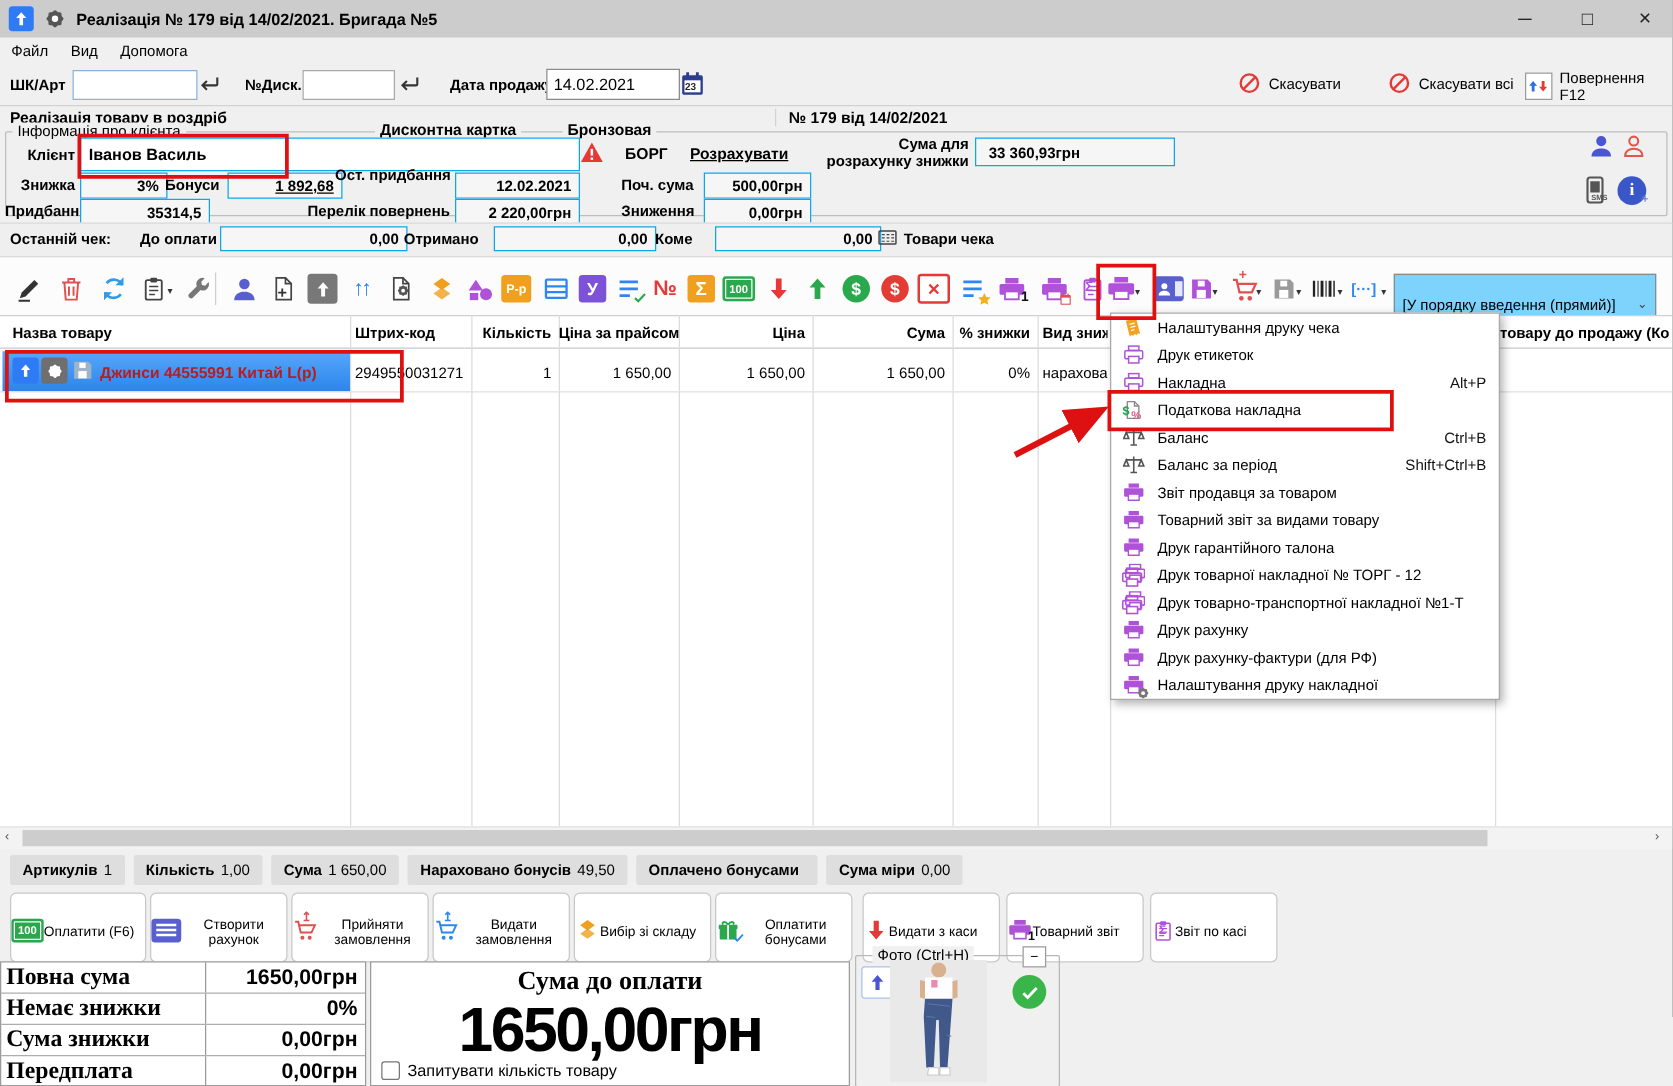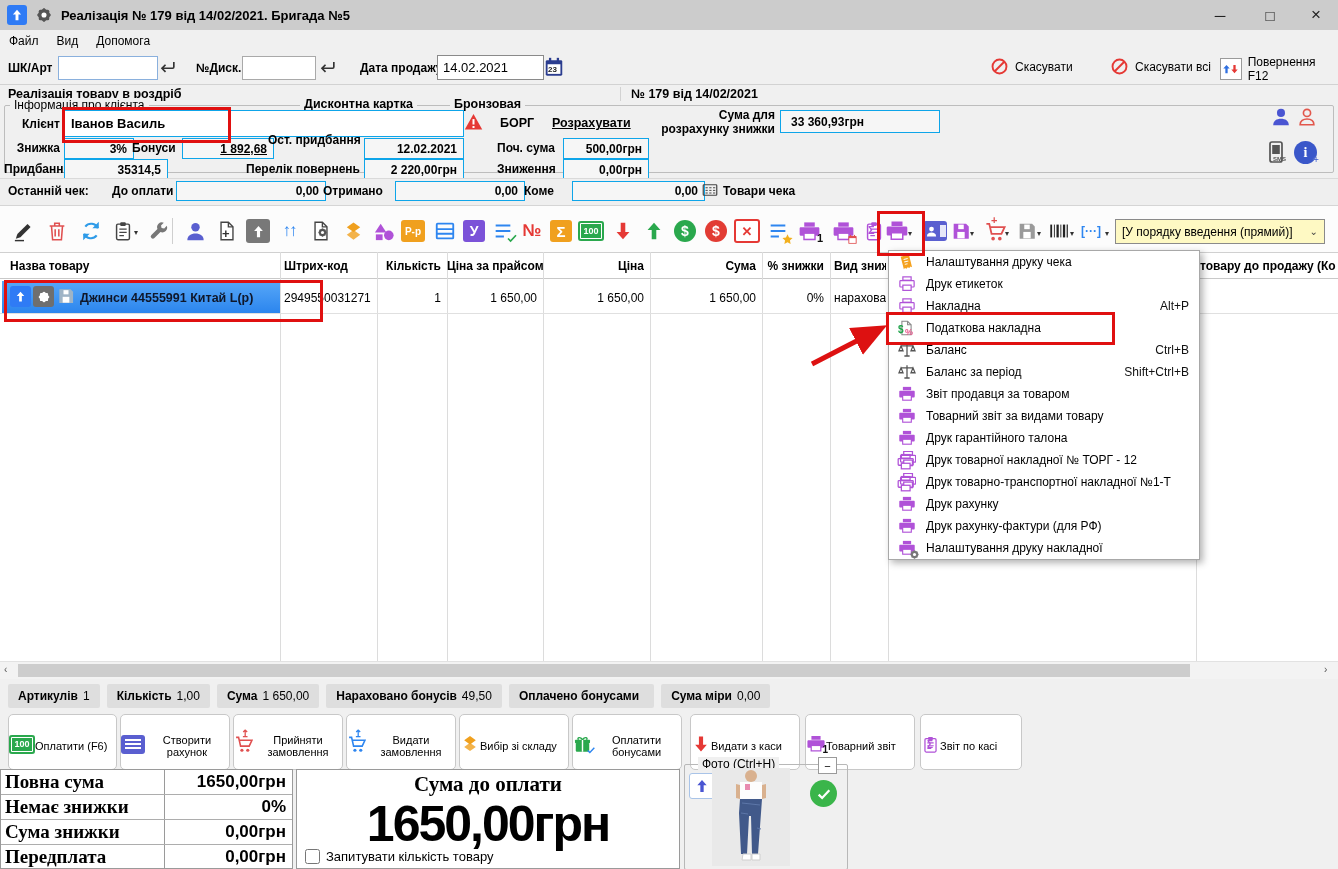--- a/index.html
+++ b/index.html
@@ -525,21 +525,21 @@
     </span>
   <span class="caret tg" style="left:1037px;top:229px" data-g="▾"></span>
   <span class="tbi" style="left:1046px">
       <svg class="ic" width="22" height="22" style="color:#222">
         <use href="#s-barcode"></use>
       </svg>
     </span>
   <span class="caret tg" style="left:1070px;top:229px" data-g="▾"></span>
   <span class="tbi tg" style="left:1078px;color:#2e86f0;font-weight:bold;font-size:12px" data-g="[···]"></span>
   <span class="caret tg" style="left:1105px;top:229px" data-g="▾"></span>
-  <div class="abs" style="left:1115px;top:219px;width:196px;height:23px;background:#fef9c3;border:1px solid #8a8a8a;display:flex;align-items:center;padding:0 6px">
+  <div class="abs" style="left:1115px;top:219px;width:196px;height:23px;background:#7dd3fc;border:1px solid #8a8a8a;display:flex;align-items:flex-start;padding:17px 6px">
     <span style="flex:1;white-space:nowrap;overflow:hidden">[У порядку введення (прямий)]</span>
     <span class="tg" style="font-size:10px;color:#444" data-g="⌄"></span>
   </div>
 
   <div class="abs" style="left:0;top:252px;width:1338px;height:409px;background:#fff;border-top:1px solid #d0d0d0"></div>
   <div class="abs" style="left:0;top:278px;width:1338px;height:1px;background:#c9c9c9"></div>
   <div class="gridline" style="left:280px"></div>
   <div class="gridline" style="left:377px"></div>
   <div class="gridline" style="left:447px"></div>
   <div class="gridline" style="left:543px"></div>
@@ -568,21 +568,21 @@
   <span class="abs" style="left:33px;top:286px;width:21px;height:21px;background:#6f6f6f;border-radius:3px;display:flex;align-items:center;justify-content:center">
       <svg class="ic" width="14" height="14" style="color:#fff">
         <use href="#s-gear"></use>
       </svg>
     </span>
   <span class="abs" style="left:56px;top:286px">
       <svg class="ic" width="20" height="20" style="color:#9fb4c6">
         <use href="#s-floppy"></use>
       </svg>
     </span>
-  <span class="rcell" style="left:80px;color:#0f172a;font-weight:bold;font-size:12.5px">Джинси 44555991 Китай L(р)</span>
+  <span class="rcell" style="left:80px;color:#b91c1c;font-weight:bold;font-size:12.5px">Джинси 44555991 Китай L(р)</span>
   <span class="rcell" style="left:284px">2949550031271</span>
   <span class="rcell num" style="left:377px;width:64px;display:inline-block">1</span>
   <span class="rcell num" style="left:447px;width:90px;display:inline-block">1 650,00</span>
   <span class="rcell num" style="left:543px;width:101px;display:inline-block">1 650,00</span>
   <span class="rcell num" style="left:650px;width:106px;display:inline-block">1 650,00</span>
   <span class="rcell num" style="left:762px;width:62px;display:inline-block">0%</span>
   <span class="rcell" style="left:834px;width:52px;display:inline-block;overflow:hidden">нарахован</span>
   <div class="abs" style="left:0;top:313px;width:1338px;height:1px;background:#e0e0e0"></div>
 
   <div class="abs" style="left:0;top:661px;width:1338px;height:17px;background:#f3f3f3;border-top:1px solid #e2e2e2">

